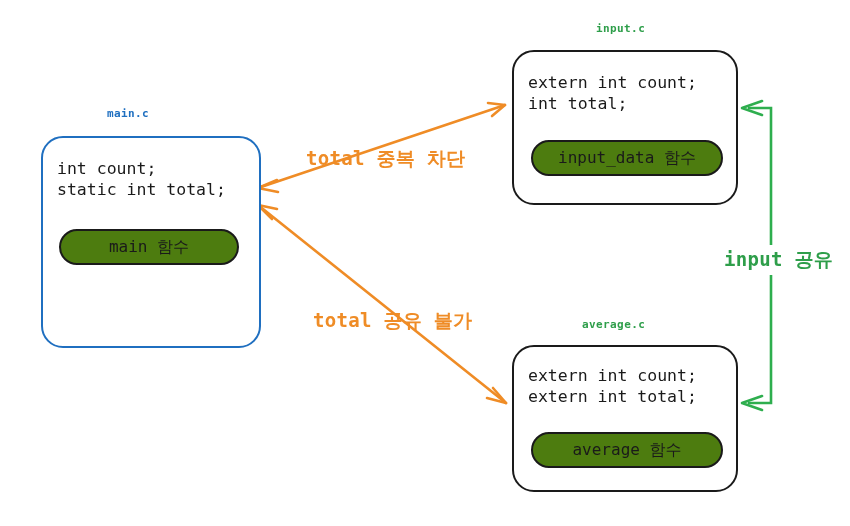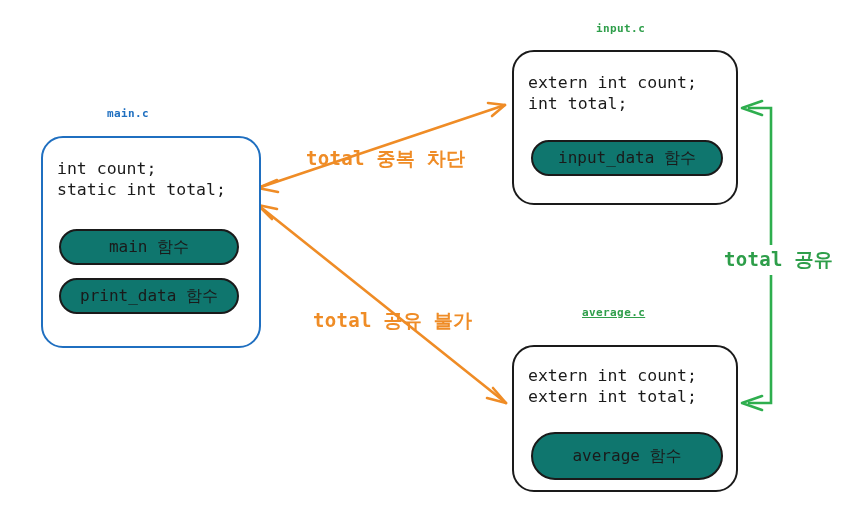--- a/index.html
+++ b/index.html
@@ -54,21 +54,21 @@
     font-size: 16.5px;
     color: #1a1a1a;
     line-height: 21px;
     white-space: pre;
   }
   .fn-pill {
     position: absolute;
     box-sizing: border-box;
     border: 2.2px solid #1a1a1a;
     border-radius: 999px;
-    background: #0f766e;
+    background: #4d7c0f;
     display: flex;
     align-items: center;
     justify-content: center;
     font-family: "DejaVu Sans Mono", monospace;
     font-size: 16px;
     color: #1a1a1a;
     white-space: nowrap;
   }
   
   .annot {
@@ -117,38 +117,37 @@
       <path d="M 742 403 L 762 396 M 742 403 L 762 410" stroke="#2eae4e" stroke-width="2.6" fill="none" stroke-linecap="round"></path>
     </g>
   </svg>
 
   <div class="file-label blue" style="left:107px; top:107px;">main.c</div>
 
   <div class="file-box main" style="left:41px; top:136px; width:220px; height:212px;">
     <div class="decl-list" style="left:14px; top:20px;">int count;
 static int total;</div>
     <div class="fn-pill" style="left:16px; top:91px; width:180px; height:36px;">main 함수</div>
-    <div class="fn-pill" style="left:16px; top:140px; width:180px; height:36px;">print_data 함수</div>
   </div>
 
   <div class="file-label green" style="left:596px; top:22px;">input.c</div>
 
   <div class="file-box plain" style="left:512px; top:50px; width:226px; height:155px;">
     <div class="decl-list" style="left:14px; top:20px;">extern int count;
 int total;</div>
     <div class="fn-pill" style="left:17px; top:88px; width:192px; height:36px;">input_data 함수</div>
   </div>
 
-  <div class="file-label green" style="left:582px; top:306px;text-decoration:underline;">average.c</div>
+  <div class="file-label green" style="left:582px; top:318px;">average.c</div>
 
   <div class="file-box plain" style="left:512px; top:345px; width:226px; height:147px;">
     <div class="decl-list" style="left:14px; top:18px;">extern int count;
 extern int total;</div>
-    <div class="fn-pill" style="left:17px; top:85px; width:192px; height:48px;">average 함수</div>
+    <div class="fn-pill" style="left:17px; top:85px; width:192px; height:36px;">average 함수</div>
   </div>
 
   <div class="annot orange" style="left:306px; top:146px;">total 중복 차단</div>
 
   <div class="annot orange" style="left:313px; top:289px;margin-top:19px;">total 공유 불가</div>
 
-  <div class="annot green" style="left:719px; top:245px;">total 공유</div>
+  <div class="annot green" style="left:719px; top:245px;">input 공유</div>
 
 </div>
 
 </body></html>

